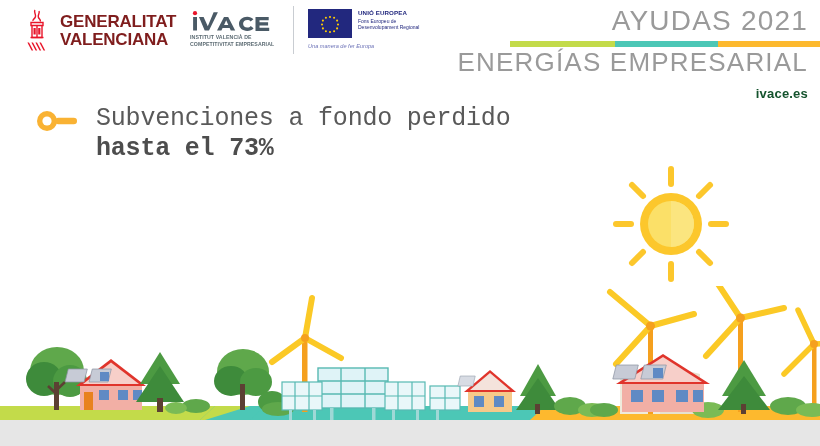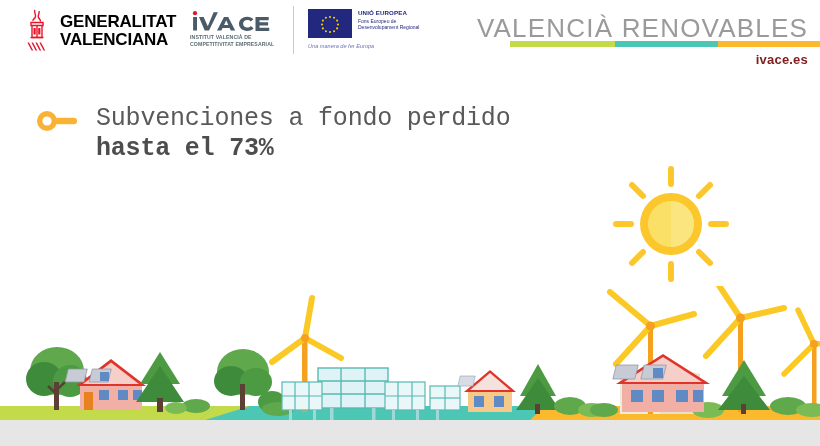--- a/index.html
+++ b/index.html
@@ -21,21 +21,21 @@
     position: absolute; left: 0; top: 0;
     width: 440px; height: 62px;
     display: flex; align-items: center;
   }
   .gv-logo {
     position: absolute; left: 22px; top: 8px;
     display: flex; align-items: center; gap: 8px;
   }
   .gv-shield { width: 30px; height: 46px; display: block; }
   .gv-text {
-    color: #000000;
+    color: #7f1d1d;
     font-weight: bold;
     font-size: 17px;
     line-height: 18px;
     letter-spacing: -0.2px;
     white-space: pre;
   }
   .ivace-logo {
     position: absolute; left: 190px; top: 10px;
     width: 92px;
   }
@@ -92,21 +92,21 @@
   }
   .t-energias {
     color: #9A9A9A;
     font-size: 26px;
     letter-spacing: 1.2px;
     line-height: 32px;
     font-weight: 300;
     margin-top: 8px;
   }
   .t-ivace {
-    color: #7f1d1d;
+    color: #14532d;
     font-size: 13px;
     font-weight: bold;
     letter-spacing: 0.2px;
     margin-top: 8px;
   }
   #accent-bar {
     position: absolute; left: 510px; top: 41px;
     width: 310px; height: 6px;
     display: flex;
   }
@@ -218,21 +218,22 @@
           <div class="eu-text-main">UNIÓ EUROPEA</div>
           <div class="eu-text-sub">Fons Europeu de
 Desenvolupament Regional</div>
         </div>
       </div>
       <div class="eu-tag">Una manera de fer Europa</div>
     </div>
   </div>
 
   <div id="title-block">
-    <div class="t-energias">VALENCIÀ RENOVABLES</div>
+    <div class="t-ayudas">AYUDAS 2021</div>
+    <div class="t-energias">ENERGÍAS EMPRESARIAL</div>
     <div class="t-ivace">ivace.es</div>
   </div>
 
   <div id="accent-bar">
     <div class="ab-seg" style="width:34%;background:#C3DB4A"></div>
     <div class="ab-seg" style="width:33%;background:#4CC7B6"></div>
     <div class="ab-seg" style="width:33%;background:#FDB92E"></div>
   </div>
 
   <div id="bullets">

